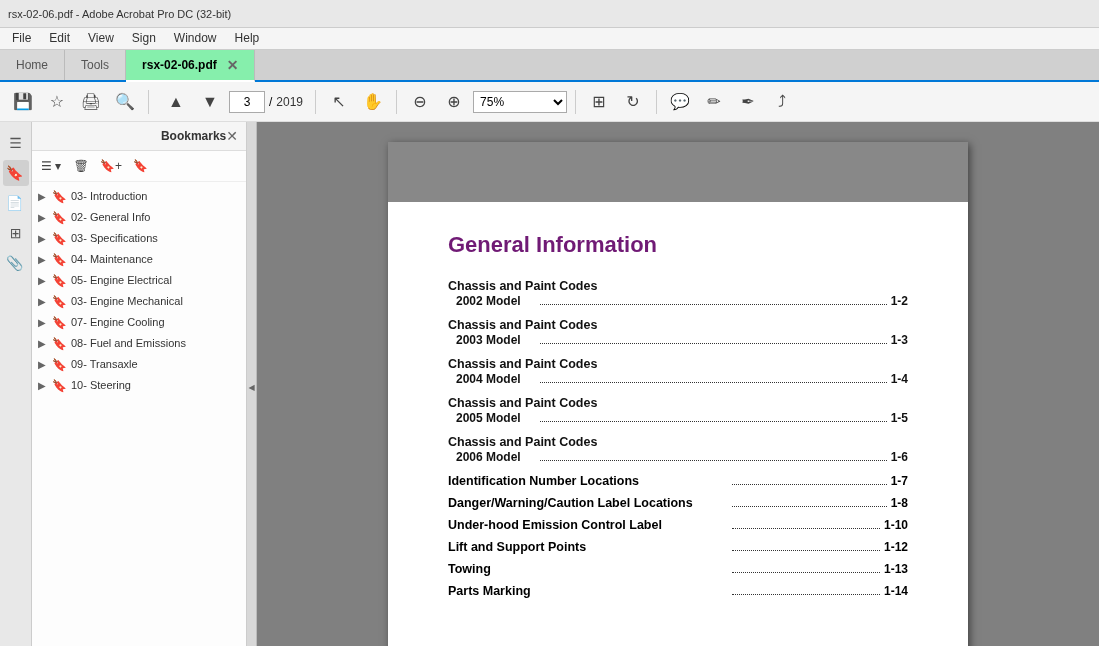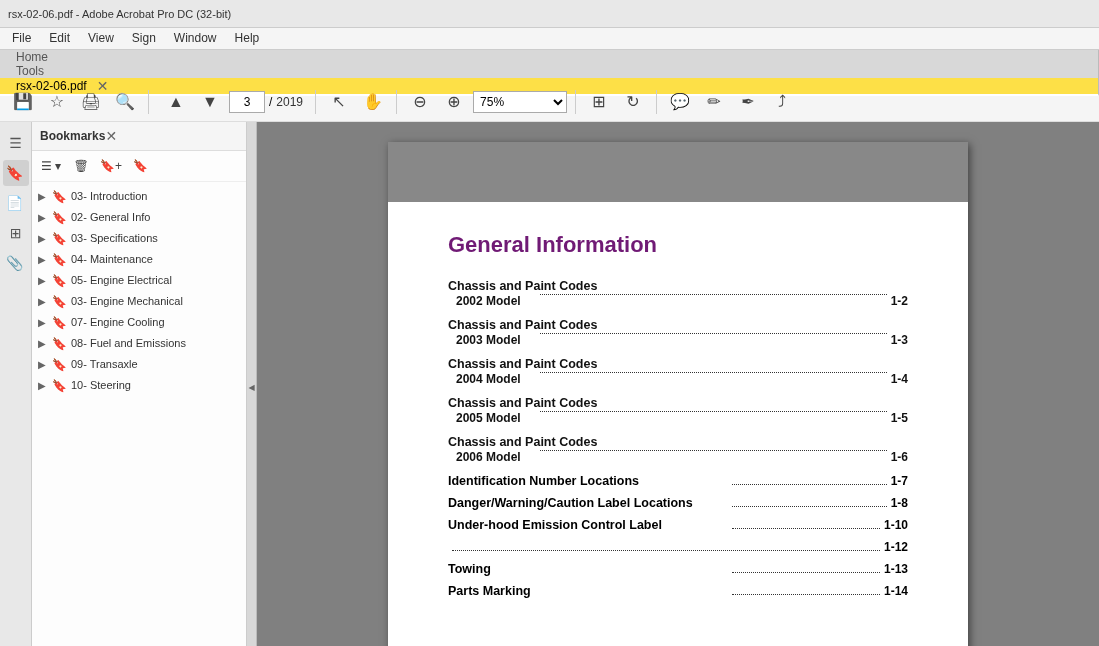--- a/index.html
+++ b/index.html
@@ -34,34 +34,33 @@
       cursor: pointer;
     }
 
     
     .tab-bar {
       background: #d0d0d0;
       border-bottom: 2px solid #0078d7;
       display: flex;
       align-items: stretch;
       height: 32px;
-      flex-direction: column;
     }
     .tab {
       padding: 0 16px;
       display: flex;
       align-items: center;
       font-size: 12px;
       cursor: pointer;
       border-right: 1px solid #bbb;
       gap: 4px;
     }
     .tab.active {
-      background: #fde047;
-      font-weight: 400;
+      background: #86efac;
+      font-weight: 700;
       border-bottom: 2px solid white;
       margin-bottom: -2px;
     }
     .tab.inactive { background: #d8d8d8; color: #555; }
     .tab-close {
       font-size: 14px;
       color: #666;
       margin-left: 6px;
       cursor: pointer;
     }
@@ -160,21 +159,21 @@
       width: 215px;
       background: #fdfdfd;
       border-right: 1px solid #ccc;
       display: flex;
       flex-direction: column;
       overflow: hidden;
     }
     .bookmarks-header {
       display: flex;
       align-items: center;
-      justify-content: flex-start;
+      justify-content: flex-end;
       padding: 6px 8px;
       border-bottom: 1px solid #ddd;
       background: #f5f5f5;
     }
     .bookmarks-title {
       font-size: 12px;
       font-weight: 600;
       color: #333;
     }
     .bookmarks-close {
@@ -275,21 +274,21 @@
     .toc-entry {
       margin-bottom: 10px;
     }
     .toc-main {
       font-weight: 700;
       font-size: 12.5px;
       color: #111;
     }
     .toc-sub {
       display: flex;
-      align-items: flex-start;
+      align-items: flex-end;
       gap: 0;
       font-size: 12px;
       color: #111;
       padding-left: 8px;
       margin-top: 1px;
     }
     .toc-sub-label {
       font-weight: 700;
       min-width: 80px;
       font-size: 12px;
@@ -530,20 +529,21 @@
         <span class="toc-single-label">Danger/Warning/Caution Label Locations</span>
         <span class="toc-single-dots"></span>
         <span class="toc-single-page">1-8</span>
       </div>
       <div class="toc-single">
         <span class="toc-single-label">Under-hood Emission Control Label</span>
         <span class="toc-single-dots"></span>
         <span class="toc-single-page">1-10</span>
       </div>
       <div class="toc-single">
+        <span class="toc-single-label">Lift and Support Points</span>
         <span class="toc-single-dots"></span>
         <span class="toc-single-page">1-12</span>
       </div>
       <div class="toc-single">
         <span class="toc-single-label">Towing</span>
         <span class="toc-single-dots"></span>
         <span class="toc-single-page">1-13</span>
       </div>
       <div class="toc-single">
         <span class="toc-single-label">Parts Marking</span>

